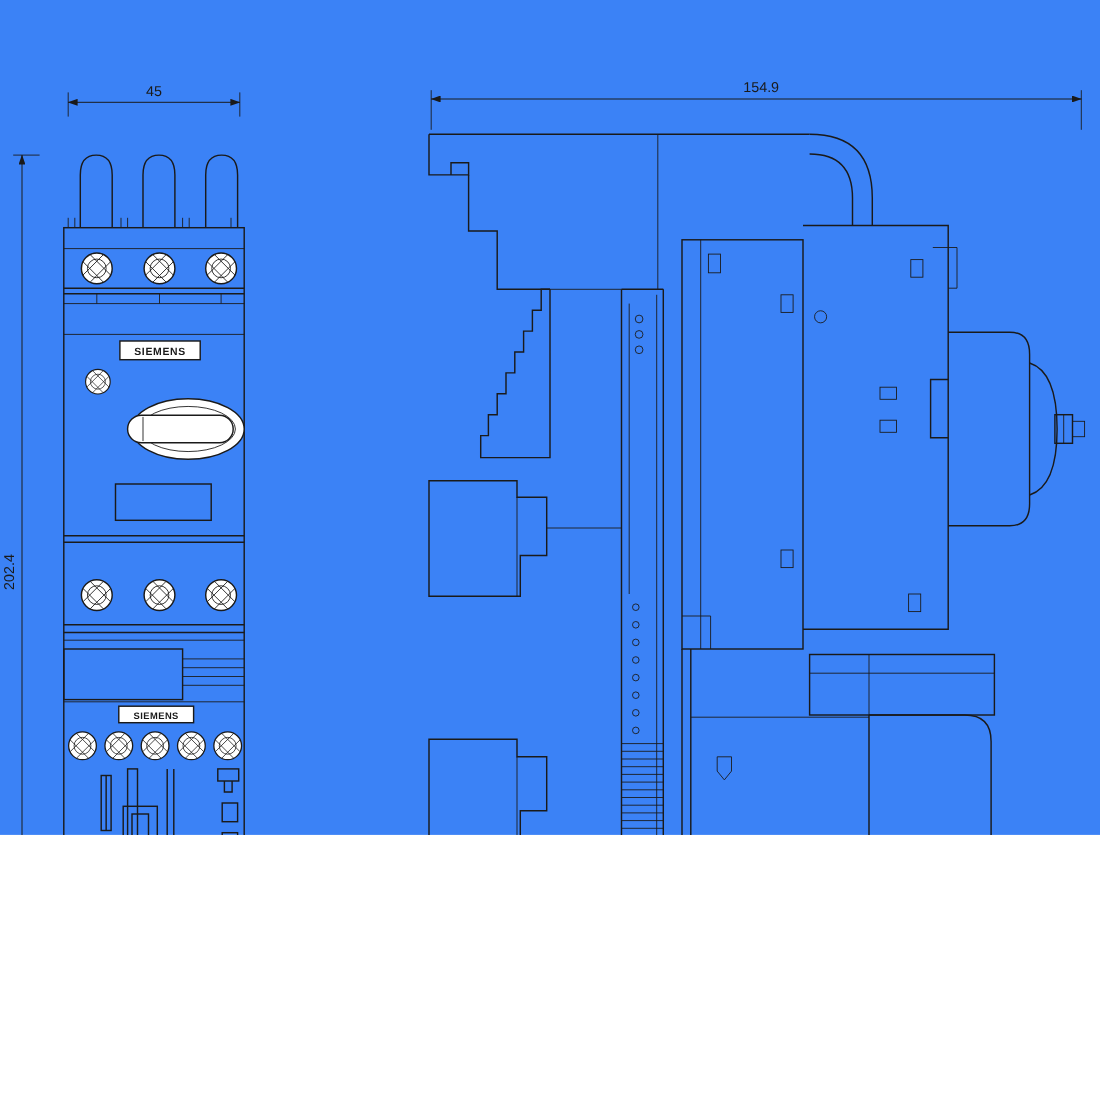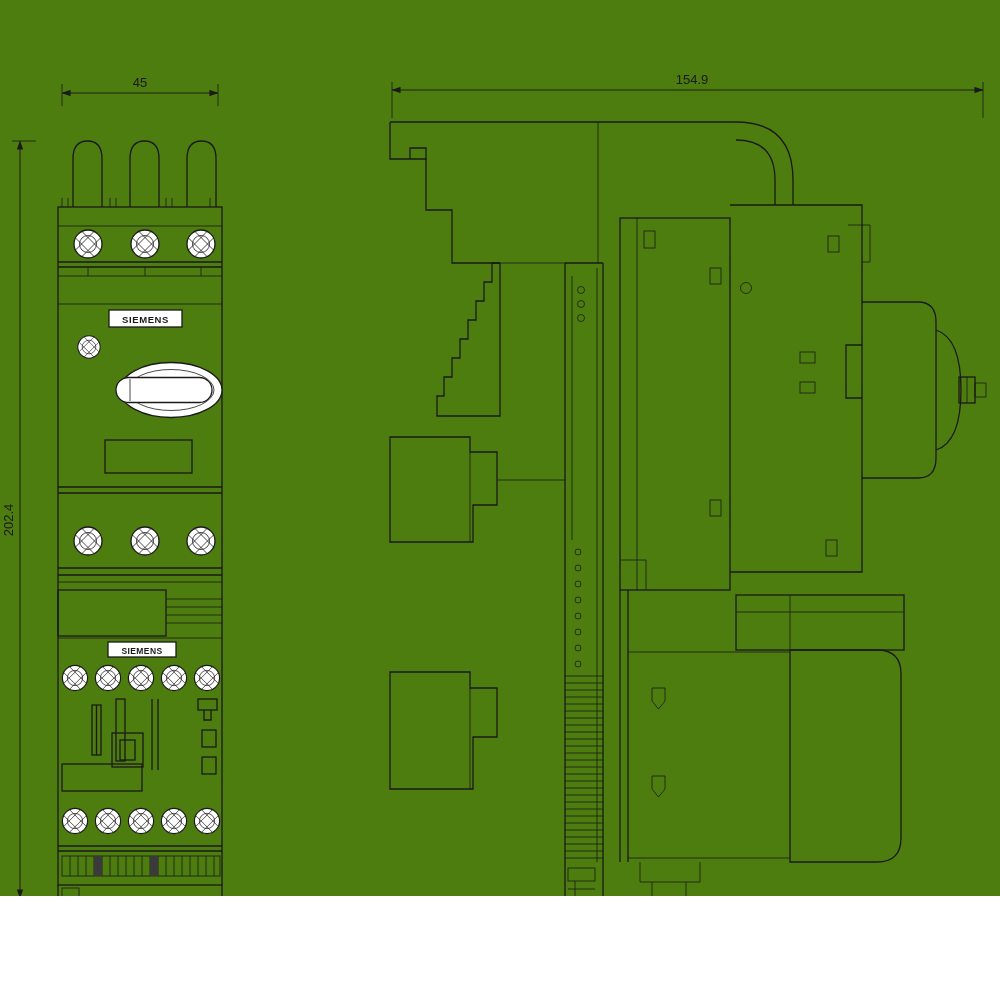--- a/index.html
+++ b/index.html
@@ -1,16 +1,16 @@
 <!DOCTYPE html>
 <html><head>
 <meta charset="utf-8">
 <style>
   html,body{margin:0;padding:0;background:#ffffff;}
-  .stage{position:relative;width:1000px;height:896px;background:#4d7c0f;overflow:hidden;}
+  .stage{position:relative;width:1000px;height:759px;background:#3b82f6;overflow:hidden;}
   svg{display:block;}
   path,rect,circle,ellipse,line{fill:none;stroke:#1a1a1a;stroke-width:1.3;stroke-linejoin:miter;stroke-linecap:butt;}
   .thin{stroke-width:0.8;}
   .dimline{stroke-width:0.9;}
   .ext{stroke-width:0.8;}
   .wfill{fill:#ffffff;}
   .dark{fill:#3a3a3a;stroke:none;}
   text{stroke:none;fill:#1a1a1a;font-family:"Liberation Sans","DejaVu Sans",sans-serif;}
   .dim{font-size:13px;text-anchor:middle;}
   .dimv{font-size:13px;text-anchor:middle;}

